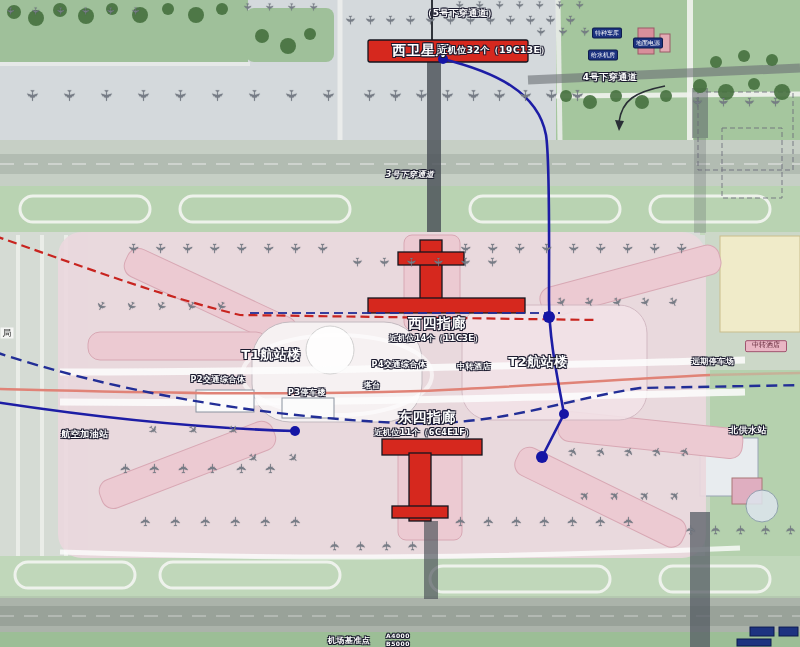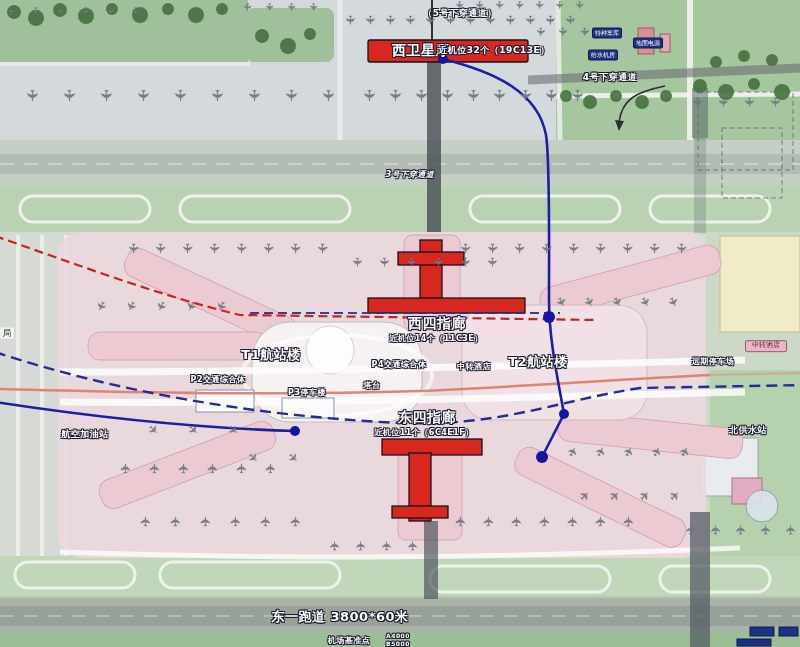--- a/index.html
+++ b/index.html
@@ -325,21 +325,20 @@
   <div class="lbl lbl-xs" style="left:218px;top:379px;">P2交通综合体</div>
   <div class="lbl lbl-xs" style="left:391px;top:364px;margin-left:8px;">P4交通综合体</div>
   <div class="lbl lbl-xs" style="left:474px;top:366px;">中转酒店</div>
   <div class="lbl lbl-xs" style="left:307px;top:392px;">P3停车楼</div>
   <div class="lbl lbl-xs" style="left:372px;top:385px;">塔台</div>
   <div class="lbl lbl-med" style="left:427px;top:418px;">东四指廊</div>
   <div class="lbl lbl-xs" style="left:424px;top:432px;">近机位11个（6C4E1F）</div>
   <div class="lbl lbl-sm" style="left:85px;top:434px;">航空加油站</div>
   <div class="lbl lbl-sm" style="left:748px;top:430px;">北供水站</div>
   <div class="lbl lbl-xs" style="left:713px;top:361px;">远期停车场</div>
-  <div class="lbl lbl-big" style="left:340px;top:617px;">东一跑道 3800*60米</div>
   <div class="lbl lbl-xs" style="left:349px;top:640px;">机场基准点</div>
   <div class="lbl" style="left:398px;top:635px;font-size:6px;">A4000</div>
   <div class="lbl" style="left:398px;top:643px;font-size:6px;">B5000</div>
 
   <div class="tag" style="left:607px;top:33px;">特种车库</div>
   <div class="tag" style="left:648px;top:43px;">地面电源</div>
   <div class="tag" style="left:603px;top:55px;">给水机房</div>
   <div class="hotel-box" style="left:766px;top:346px;">中转酒店</div>
   <div class="edge-lbl" style="left:7px;top:333px;">局</div>
 

